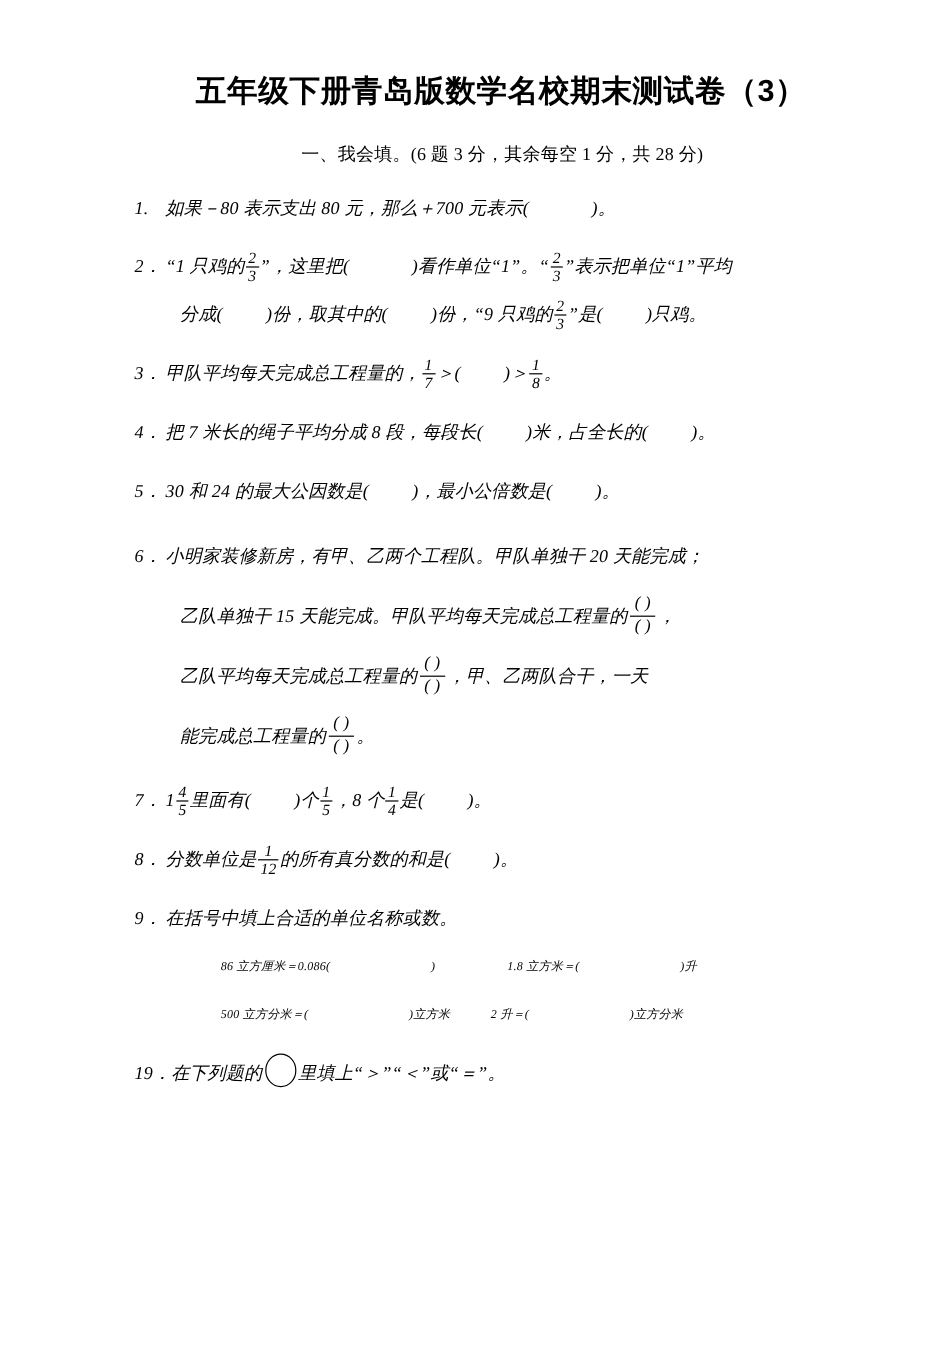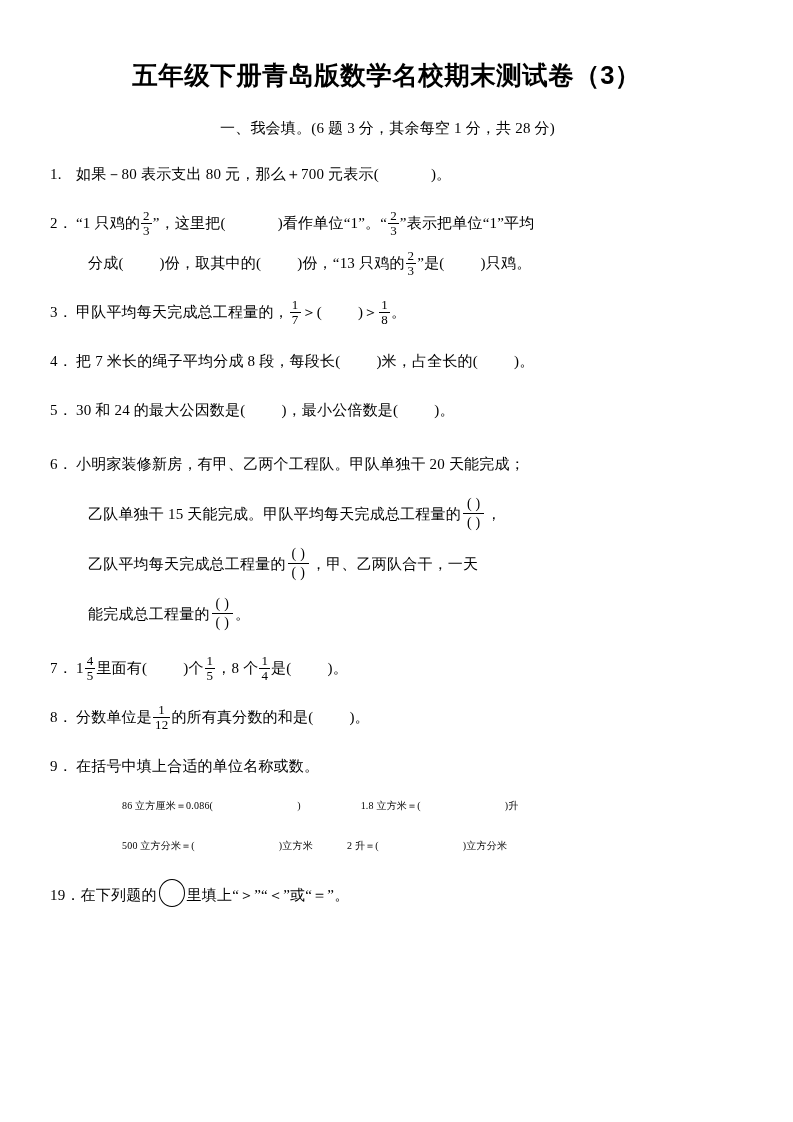--- a/index.html
+++ b/index.html
@@ -12,21 +12,21 @@
     height: 1122px;
     font-family: "Liberation Serif", "DejaVu Serif", serif;
     color: #000000;
     overflow: hidden;
   }
   .page {
     position: relative;
     width: 793px;
     height: 1122px;
     box-sizing: border-box;
-    padding: 58px 70px 0 50px;
+    padding: 58px 70px 0 112px;
   }
   .doc-title {
     font-family: "Liberation Sans", sans-serif;
     font-weight: bold;
     font-size: 25.5px;
     letter-spacing: 0.5px;
     text-align: center;
     margin: 0 0 26px 0;
     white-space: nowrap;
   }
@@ -34,20 +34,21 @@
     font-size: 15px;
     margin: 0 0 16px 2px;
     letter-spacing: 0.2px;
     text-align: center;
   }
   .q {
     font-size: 15px;
     line-height: 40px;
     margin: 0 0 9px 0;
     letter-spacing: 0.2px;
+    font-style: italic;
   }
   .q .num {
     display: inline-block;
     min-width: 26px;
   }
   .indent {
     display: block;
     margin-left: 38px;
   }
   .blank {
@@ -136,21 +137,21 @@
   <h1 class="doc-title">五年级下册青岛版数学名校期末测试卷（3）</h1>
 
   <div class="section-head">一、我会填。(6 题 3 分，其余每空 1 分，共 28 分)</div>
 
   <div class="q">
     <span class="num">1.</span><span>如果－80 表示支出 80 元，那么＋700 元表示(</span><span class="blank"></span><span>)。</span>
   </div>
 
   <div class="q">
     <span class="num">2．</span><span>“1 只鸡的</span><span class="frac"><span class="n">2</span><span class="d">3</span></span><span>”，这里把(</span><span class="blank"></span><span>)看作单位“1”。“</span><span class="frac"><span class="n">2</span><span class="d">3</span></span><span>”表示把单位“1”平均</span>
-    <span class="indent"><span>分成(</span><span class="blank-sm"></span><span>)份，取其中的(</span><span class="blank-sm"></span><span>)份，“13 只鸡的</span><span class="frac"><span class="n">2</span><span class="d">3</span></span><span>”是(</span><span class="blank-sm"></span><span>)只鸡。</span></span>
+    <span class="indent"><span>分成(</span><span class="blank-sm"></span><span>)份，取其中的(</span><span class="blank-sm"></span><span>)份，“9 只鸡的</span><span class="frac"><span class="n">2</span><span class="d">3</span></span><span>”是(</span><span class="blank-sm"></span><span>)只鸡。</span></span>
   </div>
 
   <div class="q">
     <span class="num">3．</span><span>甲队平均每天完成总工程量的，</span><span class="frac"><span class="n">1</span><span class="d">7</span></span><span>＞(</span><span class="blank-sm"></span><span>)＞</span><span class="frac"><span class="n">1</span><span class="d">8</span></span><span>。</span>
   </div>
 
   <div class="q">
     <span class="num">4．</span><span>把 7 米长的绳子平均分成 8 段，每段长(</span><span class="blank-sm"></span><span>)米，占全长的(</span><span class="blank-sm"></span><span>)。</span>
   </div>
 

